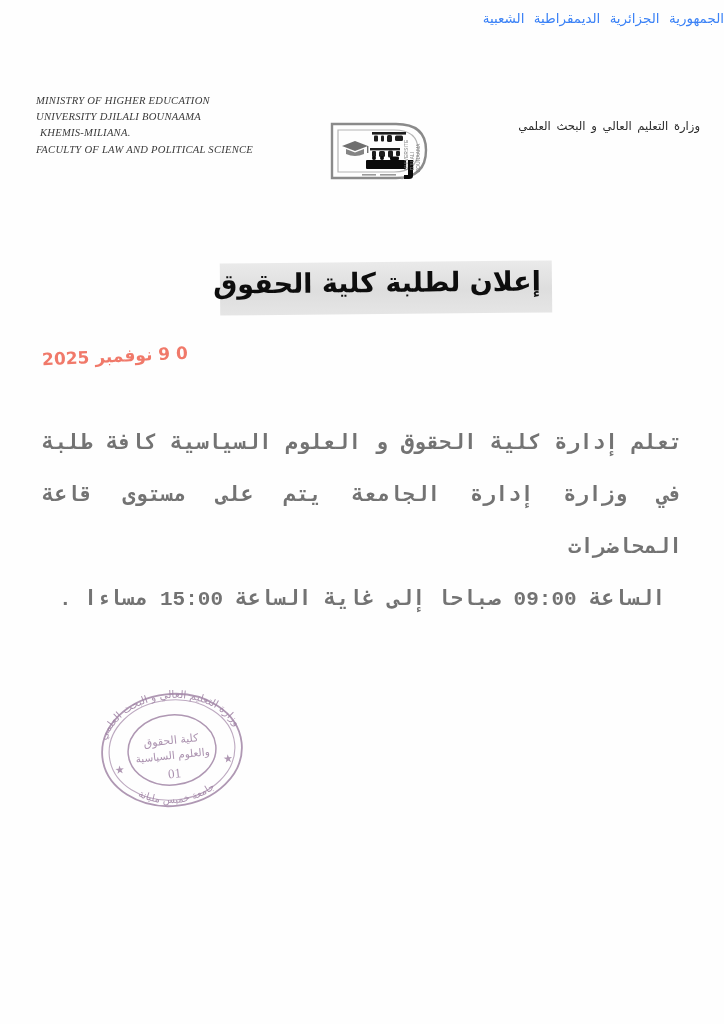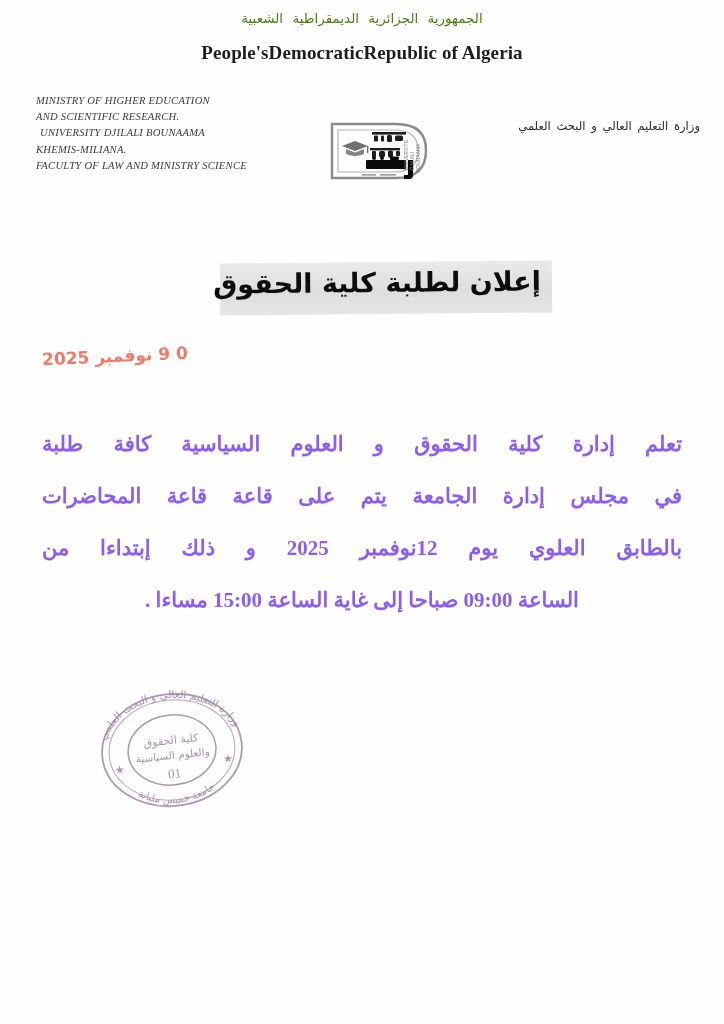--- a/index.html
+++ b/index.html
@@ -22,25 +22,25 @@
     inset: 0;
     background: #fefefe;
   }
 
   
   .nat-ar {
     position: absolute;
     top: 10px;
     left: 0;
     width: 724px;
-    text-align: center;
+    text-align: right;
     font-family: "DejaVu Sans", "Liberation Sans", sans-serif;
     font-size: 13.5px;
     letter-spacing: 0.4px;
-    color: #4d7c0f;
+    color: #3b82f6;
     direction: rtl;
     word-spacing: 5px;
   }
   .nat-en {
     position: absolute;
     top: 42px;
     left: 0;
     width: 724px;
     text-align: center;
     font-family: "Liberation Serif", "DejaVu Serif", serif;
@@ -142,25 +142,25 @@
 
   
   .body-text {
     position: absolute;
     top: 418px;
     left: 42px;
     width: 640px;
     direction: rtl;
     text-align: justify;
     text-align-last: justify;
-    font-family: Liberation Serif, serif;
+    font-family: Liberation Mono, monospace;
     font-weight: bold;
     font-size: 21px;
     line-height: 52px;
-    color: #8b5cf6;
+    color: #737373;
   }
   .body-text p { margin: 0; }
   .body-text .lastline {
     display: block;
     text-align: center;
     text-align-last: center;
   }
 
   
   .seal {
@@ -173,28 +173,26 @@
     opacity: 0.82;
   }
   .seal svg { display: block; width: 192px; height: 124px; }
 </style>
 </head>
 <body>
 
 <div class="page">
 
   <div class="nat-ar">الجمهورية الجزائرية الديمقراطية الشعبية</div>
-  <div class="nat-en">People'sDemocraticRepublic of Algeria</div>
 
   <div class="inst-en">
     <div>MINISTRY OF HIGHER EDUCATION</div>
-    <div>AND SCIENTIFIC RESEARCH.</div>
     <div>UNIVERSITY DJILALI BOUNAAMA</div>
     <div>KHEMIS-MILIANA.</div>
-    <div>FACULTY OF LAW AND MINISTRY SCIENCE</div>
+    <div>FACULTY OF LAW AND POLITICAL SCIENCE</div>
   </div>
 
   <div class="inst-ar">
     <div>وزارة التعليم العالي و البحث العلمي</div>
   </div>
 
   <div class="logo">
     <svg viewBox="0 0 116 84" xmlns="http://www.w3.org/2000/svg">
 
       <path d="M10 16 H74 Q104 16 104 42 Q104 70 74 70 H10 Z" fill="none" stroke="#8a8a8a" stroke-width="2.4"></path>
@@ -249,22 +247,21 @@
     <div class="title-text">إعلان لطلبة كلية الحقوق</div>
   </div>
 
   <div class="date-stamp">
     <span class="dnum">0 9</span>
     <span>نوفمبر 2025</span>
   </div>
 
   <div class="body-text">
     <p>تعلم إدارة كلية الحقوق و العلوم السياسية كافة طلبة</p>
-    <p>في مجلس إدارة الجامعة يتم على قاعة قاعة المحاضرات</p>
-    <p>بالطابق العلوي يوم 12نوفمبر 2025 و ذلك إبتداءا من</p>
+    <p>في وزارة إدارة الجامعة يتم على مستوى قاعة المحاضرات</p>
     <p class="lastline">الساعة 09:00 صباحا إلى غاية الساعة 15:00 مساءا .</p>
   </div>
 
   <div class="seal">
     <svg viewBox="0 0 192 124" xmlns="http://www.w3.org/2000/svg">
       <defs>
         <path id="arcTop" d="M 26 66 A 70 56 0 0 1 166 66"></path>
         <path id="arcBottom" d="M 34 66 A 62 49 0 0 0 158 66"></path>
       </defs>
       <g stroke="#8d6b93" fill="none">

